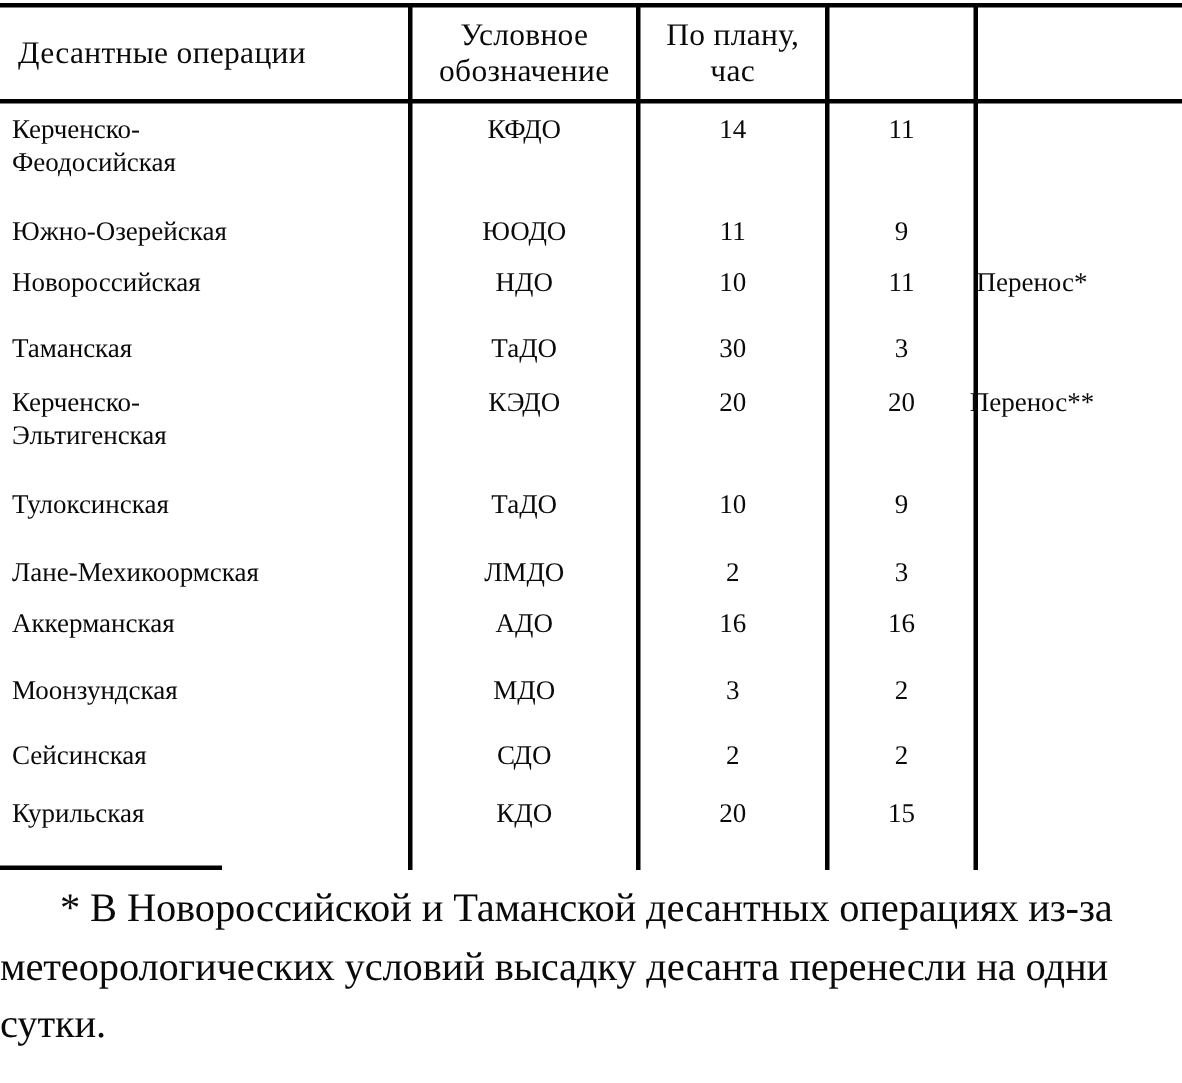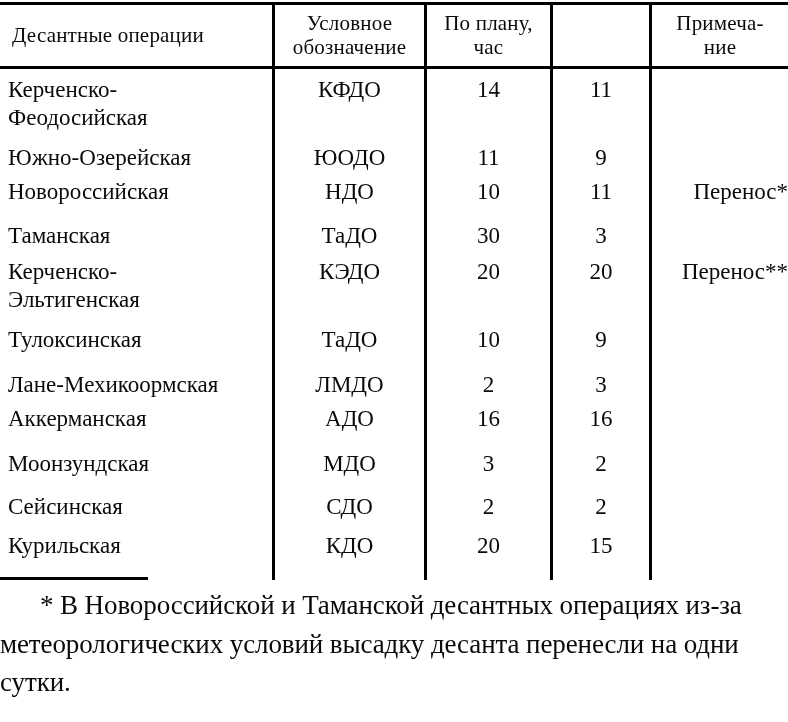--- a/index.html
+++ b/index.html
@@ -85,29 +85,29 @@
   .hcell span { display: block; }
 
   
   .row {
     position: absolute;
     left: 0;
     width: 788px;
   }
   .cell {
     position: absolute;
-    font-size: 23px;
+    font-size: 18px;
     line-height: 1.2;
     white-space: pre-line;
   }
   .cell.name   { left: 8px;   width: 262px; text-align: left; }
   .cell.code   { left: 275px; width: 149px; text-align: center; }
   .cell.plan   { left: 427px; width: 123px; text-align: center; }
   .cell.fact   { left: 553px; width: 96px;  text-align: center; }
-  .cell.note   { left: 660px; width: 128px; text-align: right; }
+  .cell.note   { left: 624px; width: 128px; text-align: center; }
 
   
   .fn-rule {
     position: absolute;
     left: 0;
     top: 577px;
     width: 148px;
     height: 3px;
     background: #000;
   }
@@ -146,24 +146,20 @@
       <span>Десантные операции</span>
     </div>
     <div class="hcell h2">
       <span style="white-space:pre-line;">По плану,
 час</span>
     </div>
     <div class="hcell h1">
       <span style="white-space:pre-line;">Условное
 обозначение</span>
     </div>
-    <div class="hcell h4">
-      <span style="white-space:pre-line;">Примеча-
-ние</span>
-    </div>
 
     <div id="table-body">
         <div class="row" style="top: 76px;">
           <div class="cell name">Керченско-
 Феодосийская</div>
           <div class="cell code">КФДО</div>
           <div class="cell plan">14</div>
           <div class="cell fact">11</div>
         </div>
         <div class="row" style="top: 144px;">

